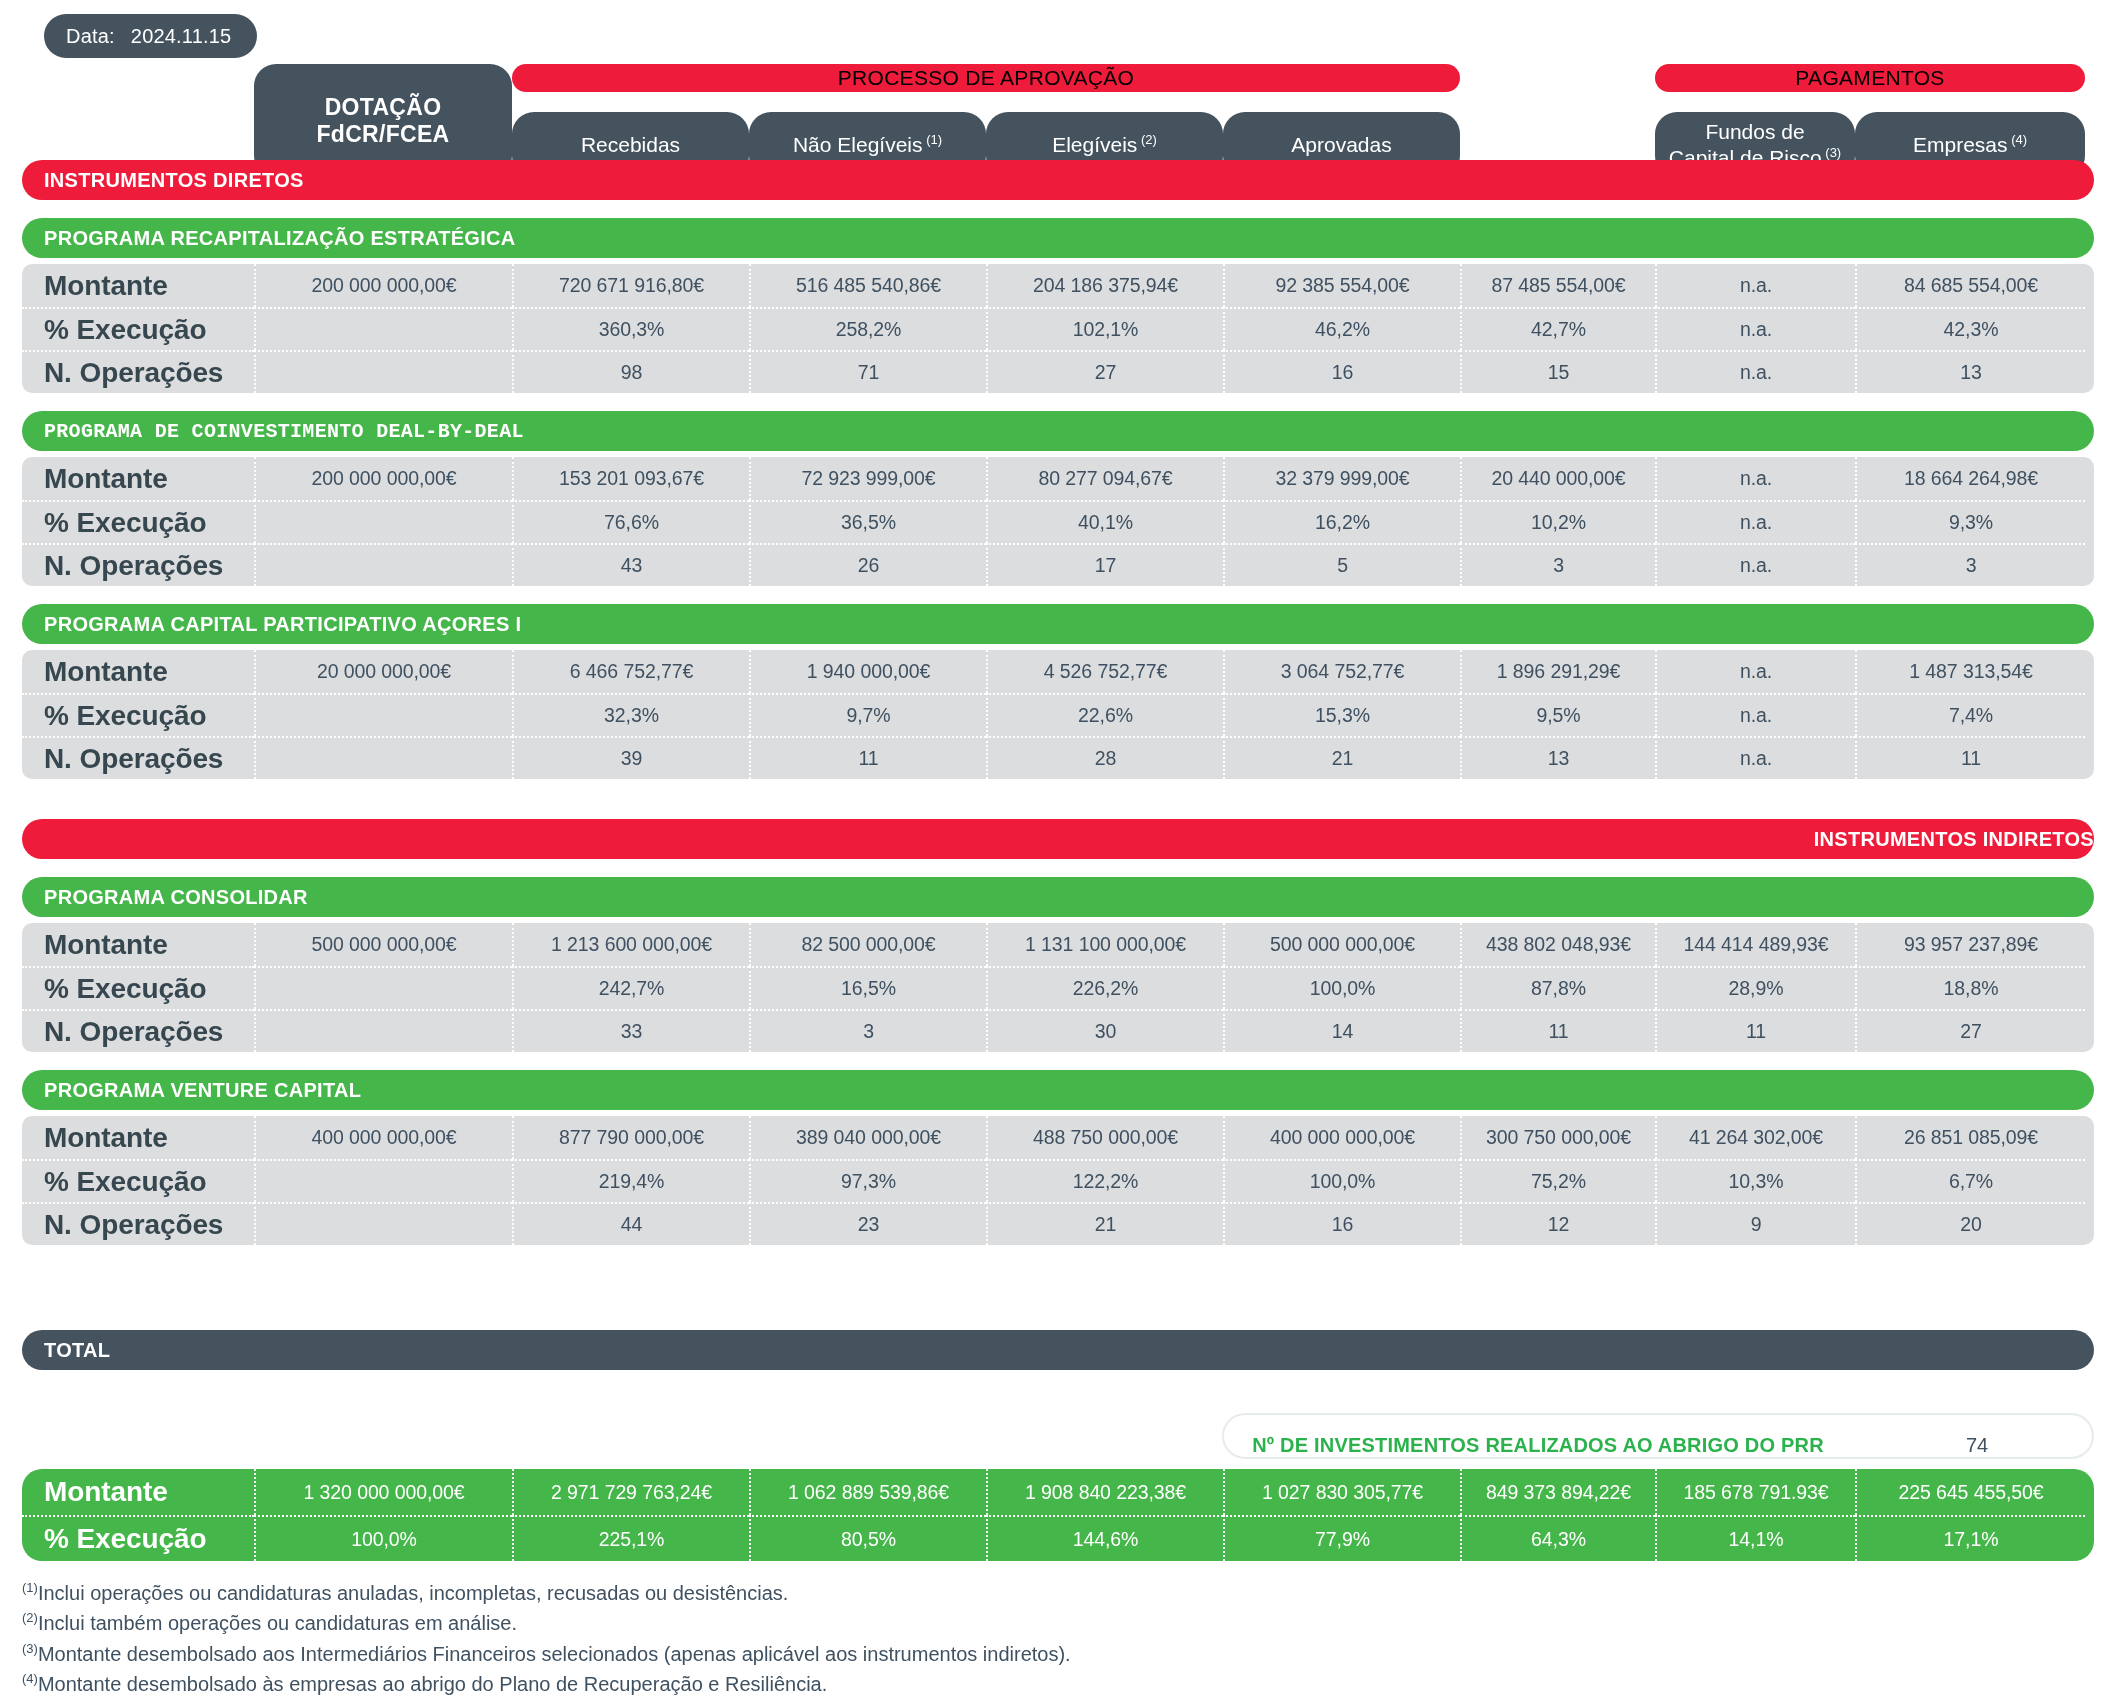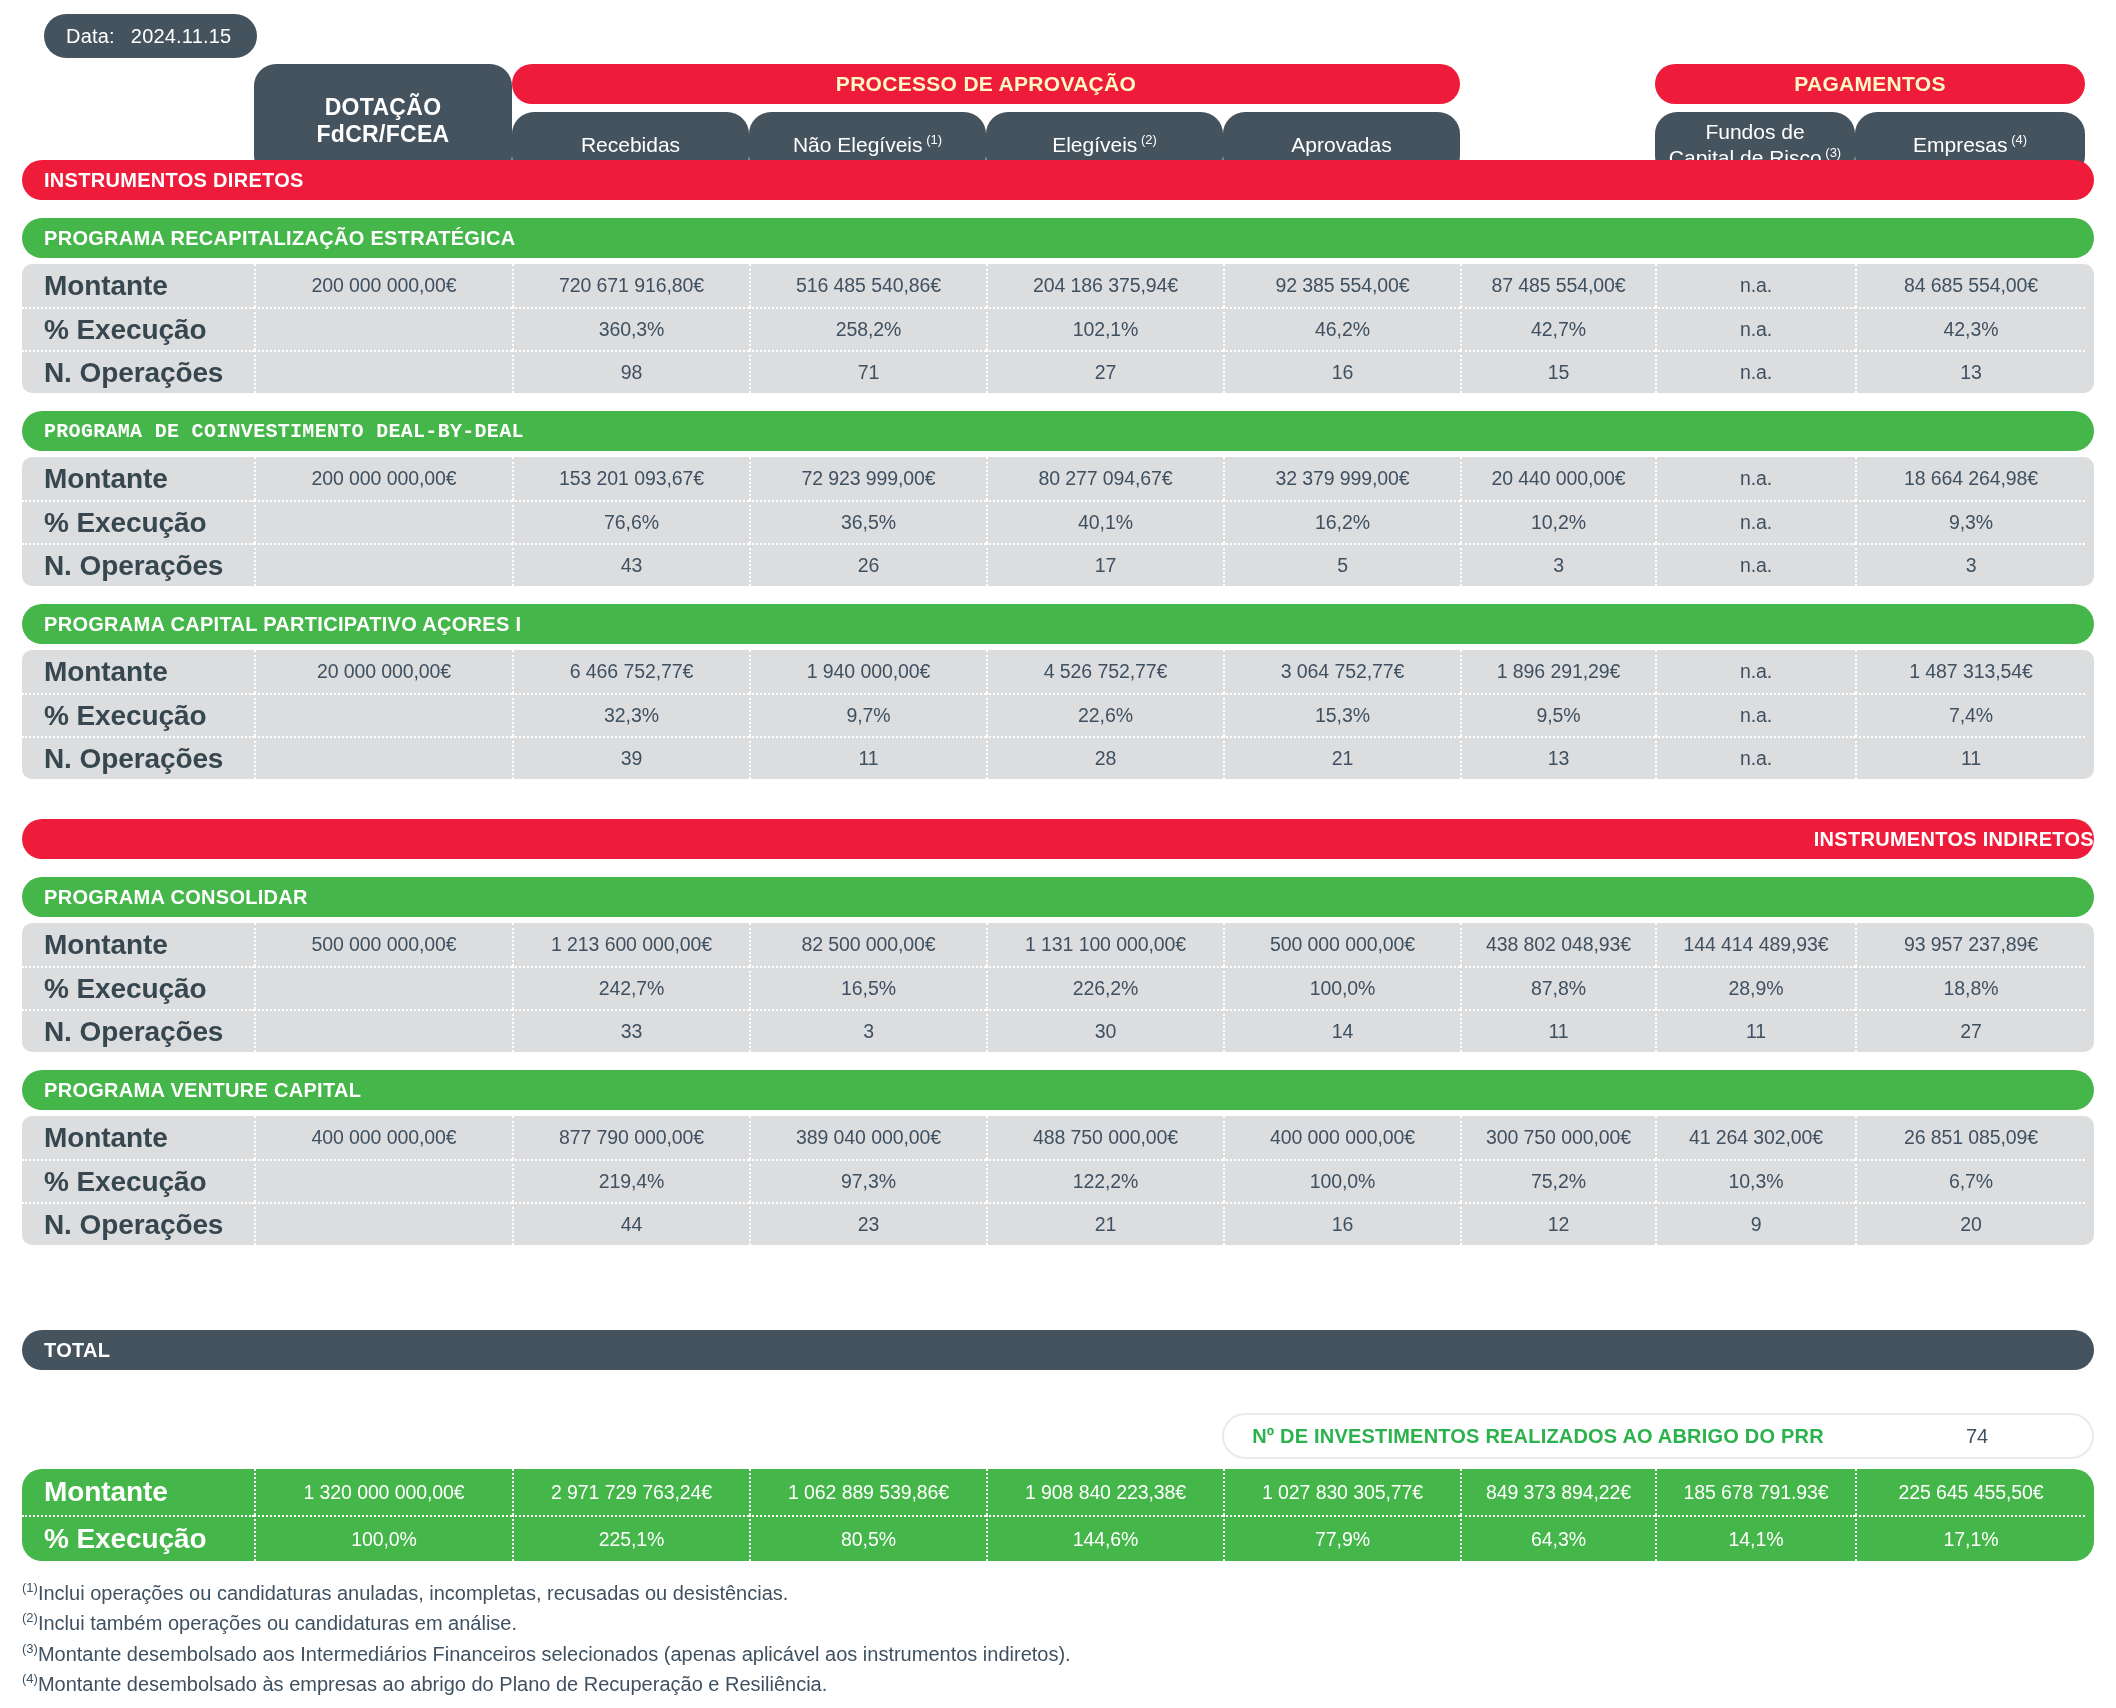--- a/index.html
+++ b/index.html
@@ -41,26 +41,26 @@
     position: absolute;
     left: 22px;
     width: 2072px;
     display: grid;
     grid-template-columns: 232px 258px 237px 237px 237px 237px 195px 200px 230px;
   }
 
   
   .header { top: 64px; }
   .hdr-groupband {
-    height: 40px;
+    height: 28px;
     border-radius: 21px;
     background: #ee1c3a;
-    color: #fef9c3;
+    color: #000000;
     font-size: 21px;
-    font-weight: 700;
+    font-weight: 400;
     display: flex; align-items: center; justify-content: center;
     letter-spacing: .3px;
   }
   .hdr-spacer { height: 42px; }
   .hdr-cell {
     margin-top: 6px;
     height: 66px;
     background: #45535f;
     border-radius: 22px;
     color: #ffffff;
@@ -143,21 +143,21 @@
   .prr-badge {
     position: absolute;
     left: 1222px;
     top: 1413px;
     width: 872px;
     height: 46px;
     border: 2px solid #e6ecea;
     border-radius: 23px;
     background: #ffffff;
     display: flex;
-    align-items: center;
+    align-items: flex-end;
     gap: 10px;
   }
   .prr-badge .prr-label {
     flex: 1;
     text-align: center;
     color: #2bb24c;
     font-weight: 700;
     font-size: 20px;
     letter-spacing: .2px;
   }

